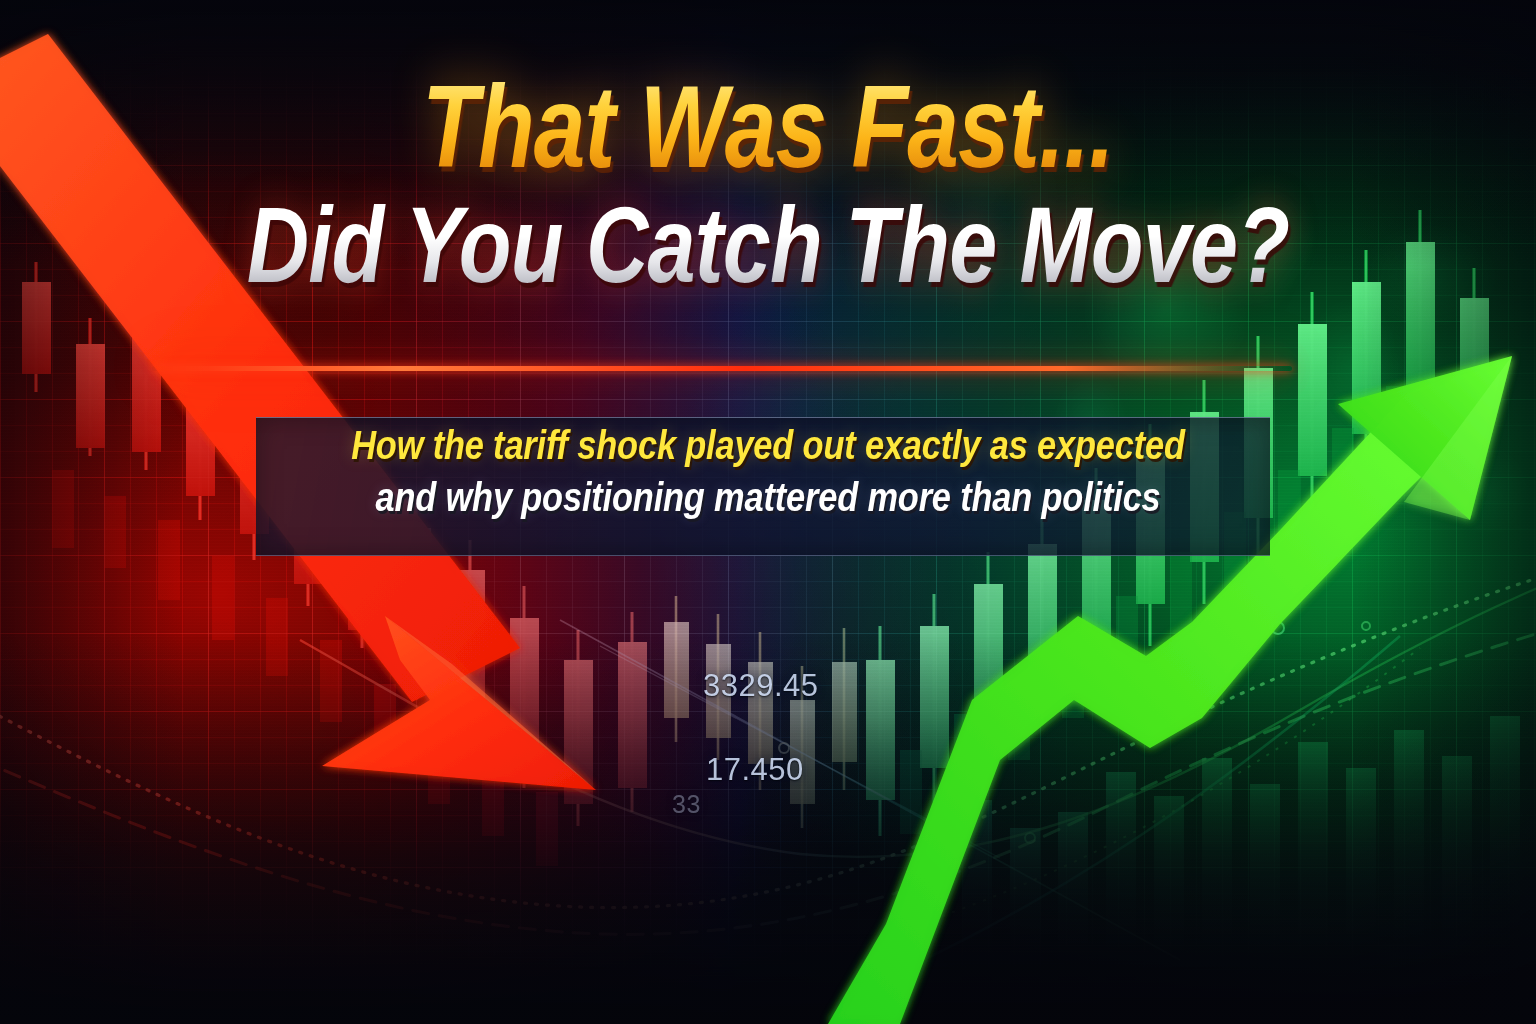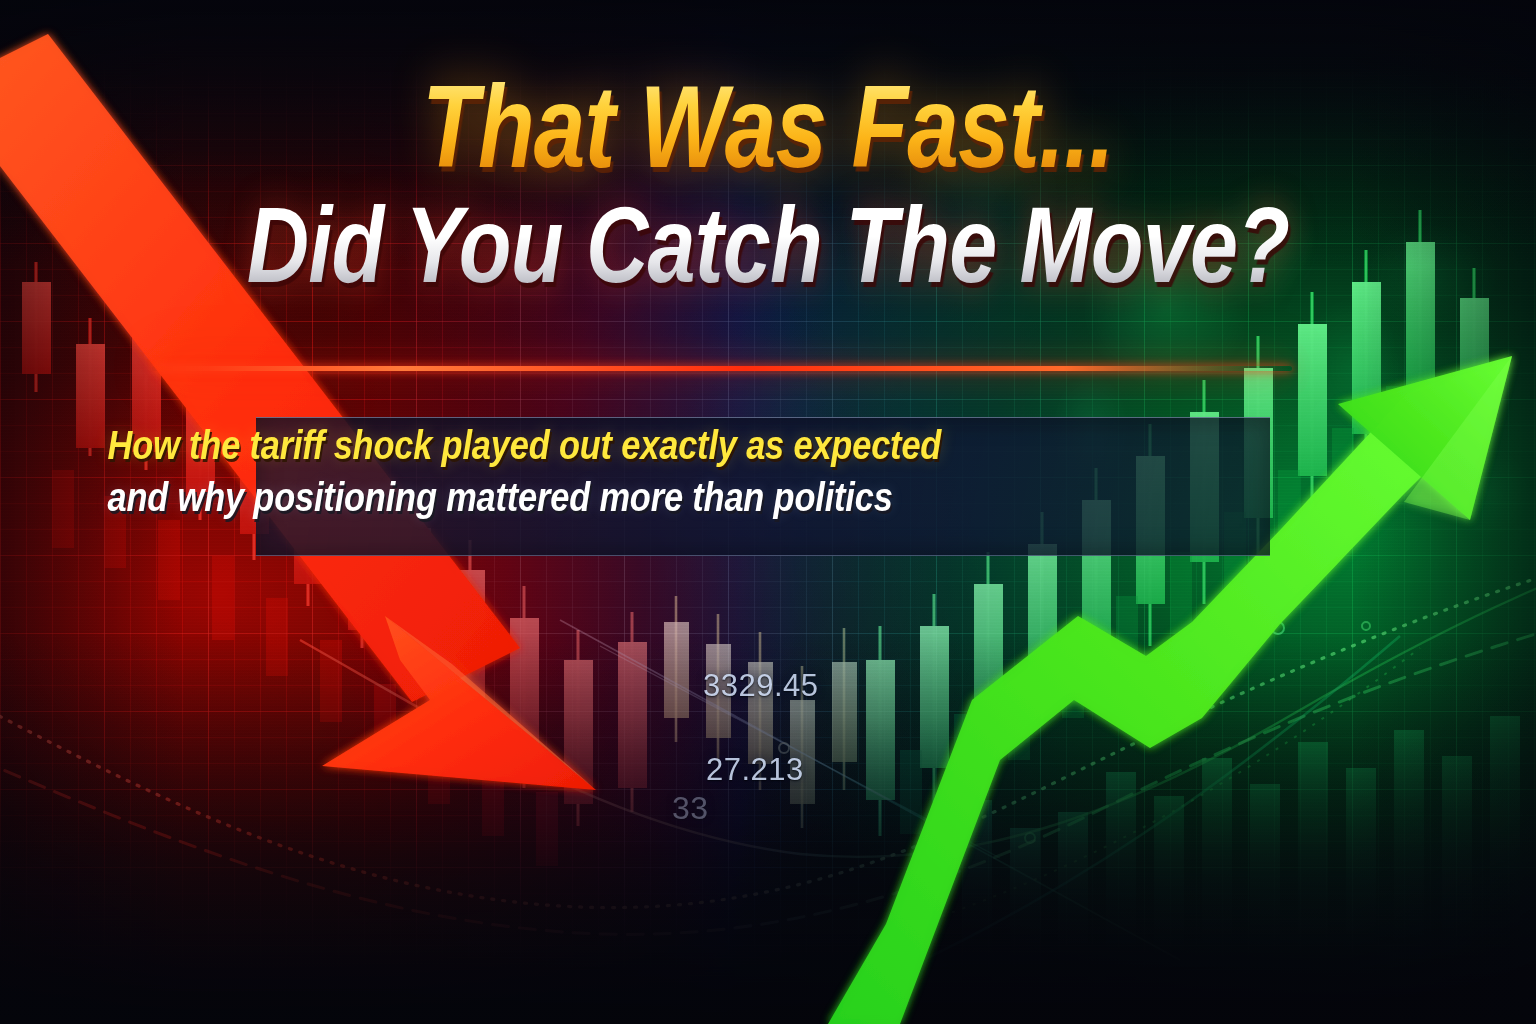--- a/index.html
+++ b/index.html
@@ -98,21 +98,21 @@
     color:#cfdcf5;
     font-family:"Liberation Sans", sans-serif;
     font-weight:400;
     letter-spacing:.5px;
     text-shadow:0 0 10px rgba(10,20,45,.9), 0 1px 2px rgba(0,0,0,.85);
     opacity:.88;
     white-space:nowrap;
   }
   #price-a{left:703px;top:668px;font-size:31px;}
   #price-b{left:706px;top:752px;font-size:31px;}
-  #price-c{left:672px;top:790px;font-size:32px;opacity:.40;color:#b9c6de;filter:blur(.6px);}
+  #price-c{left:672px;top:790px;font-size:25px;opacity:.40;color:#b9c6de;filter:blur(.6px);}
 
   
   .headline{
     position:absolute;left:0;right:0;top:72px;
     text-align:center;
     z-index:40;
     pointer-events:none;
   }
   .title-main{
     display:block;
@@ -156,21 +156,21 @@
 
   
   .sub-panel{
     position:absolute;left:256px;top:417px;width:1014px;height:139px;z-index:38;
     background:linear-gradient(100deg, rgba(19,23,48,.78) 0%, rgba(17,22,48,.86) 40%, rgba(16,24,52,.82) 70%, rgba(14,26,46,.72) 100%);
     border-top:1px solid rgba(175,195,230,.45);
     border-bottom:1px solid rgba(175,195,230,.32);
     box-shadow:0 0 26px rgba(0,0,0,.35) inset;
   }
   .sub-text{
-    position:absolute;left:0;right:0;top:424px;z-index:42;text-align:left;pointer-events:none;
+    position:absolute;left:0;right:0;top:424px;z-index:42;text-align:center;pointer-events:none;
   }
   .sub-line1{
     display:block;
     font-family:"Liberation Sans", sans-serif;
     font-weight:700;font-style:italic;
     font-size:40px;line-height:1.08;letter-spacing:-.2px;
     transform:scaleX(.86);transform-origin:center;
     color:#ffe83d;
     text-shadow:2px 3px 0 rgba(45,22,2,.88), 0 0 16px rgba(255,220,60,.25);
   }
@@ -390,21 +390,21 @@
     <g filter="url(#softGlow)">
       <path d="M 828 1024 L 900 1024 L 1000 760 L 1074 700 L 1150 748 L 1202 718
                L 1280 624 L 1402 496 L 1458 440 L 1408 392 L 1282 528
                L 1192 622 L 1146 656 L 1078 616 L 972 700 L 886 924 Z" fill="url(#gGreenArrow)" opacity=".96"></path>
       <path d="M 1512 356 L 1338 404 L 1470 520 Z" fill="url(#gGreenArrow)" opacity=".96"></path>
       <path d="M 1512 356 L 1404 502 L 1470 520 Z" fill="#7dff4a" opacity=".40"></path>
     </g>
   </svg>
 
   <div class="price" id="price-a">3329.45</div>
-  <div class="price" id="price-b">27.213</div>
+  <div class="price" id="price-b">17.450</div>
   <div class="price" id="price-c">33&nbsp;&nbsp;&nbsp;&nbsp;</div>
 
   <div class="sub-panel"></div>
 
   <div class="headline">
     <span class="title-main">That Was Fast...</span>
     <span class="title-sub">Did You Catch The Move?</span>
   </div>
 
   <div class="rule-red"></div>

